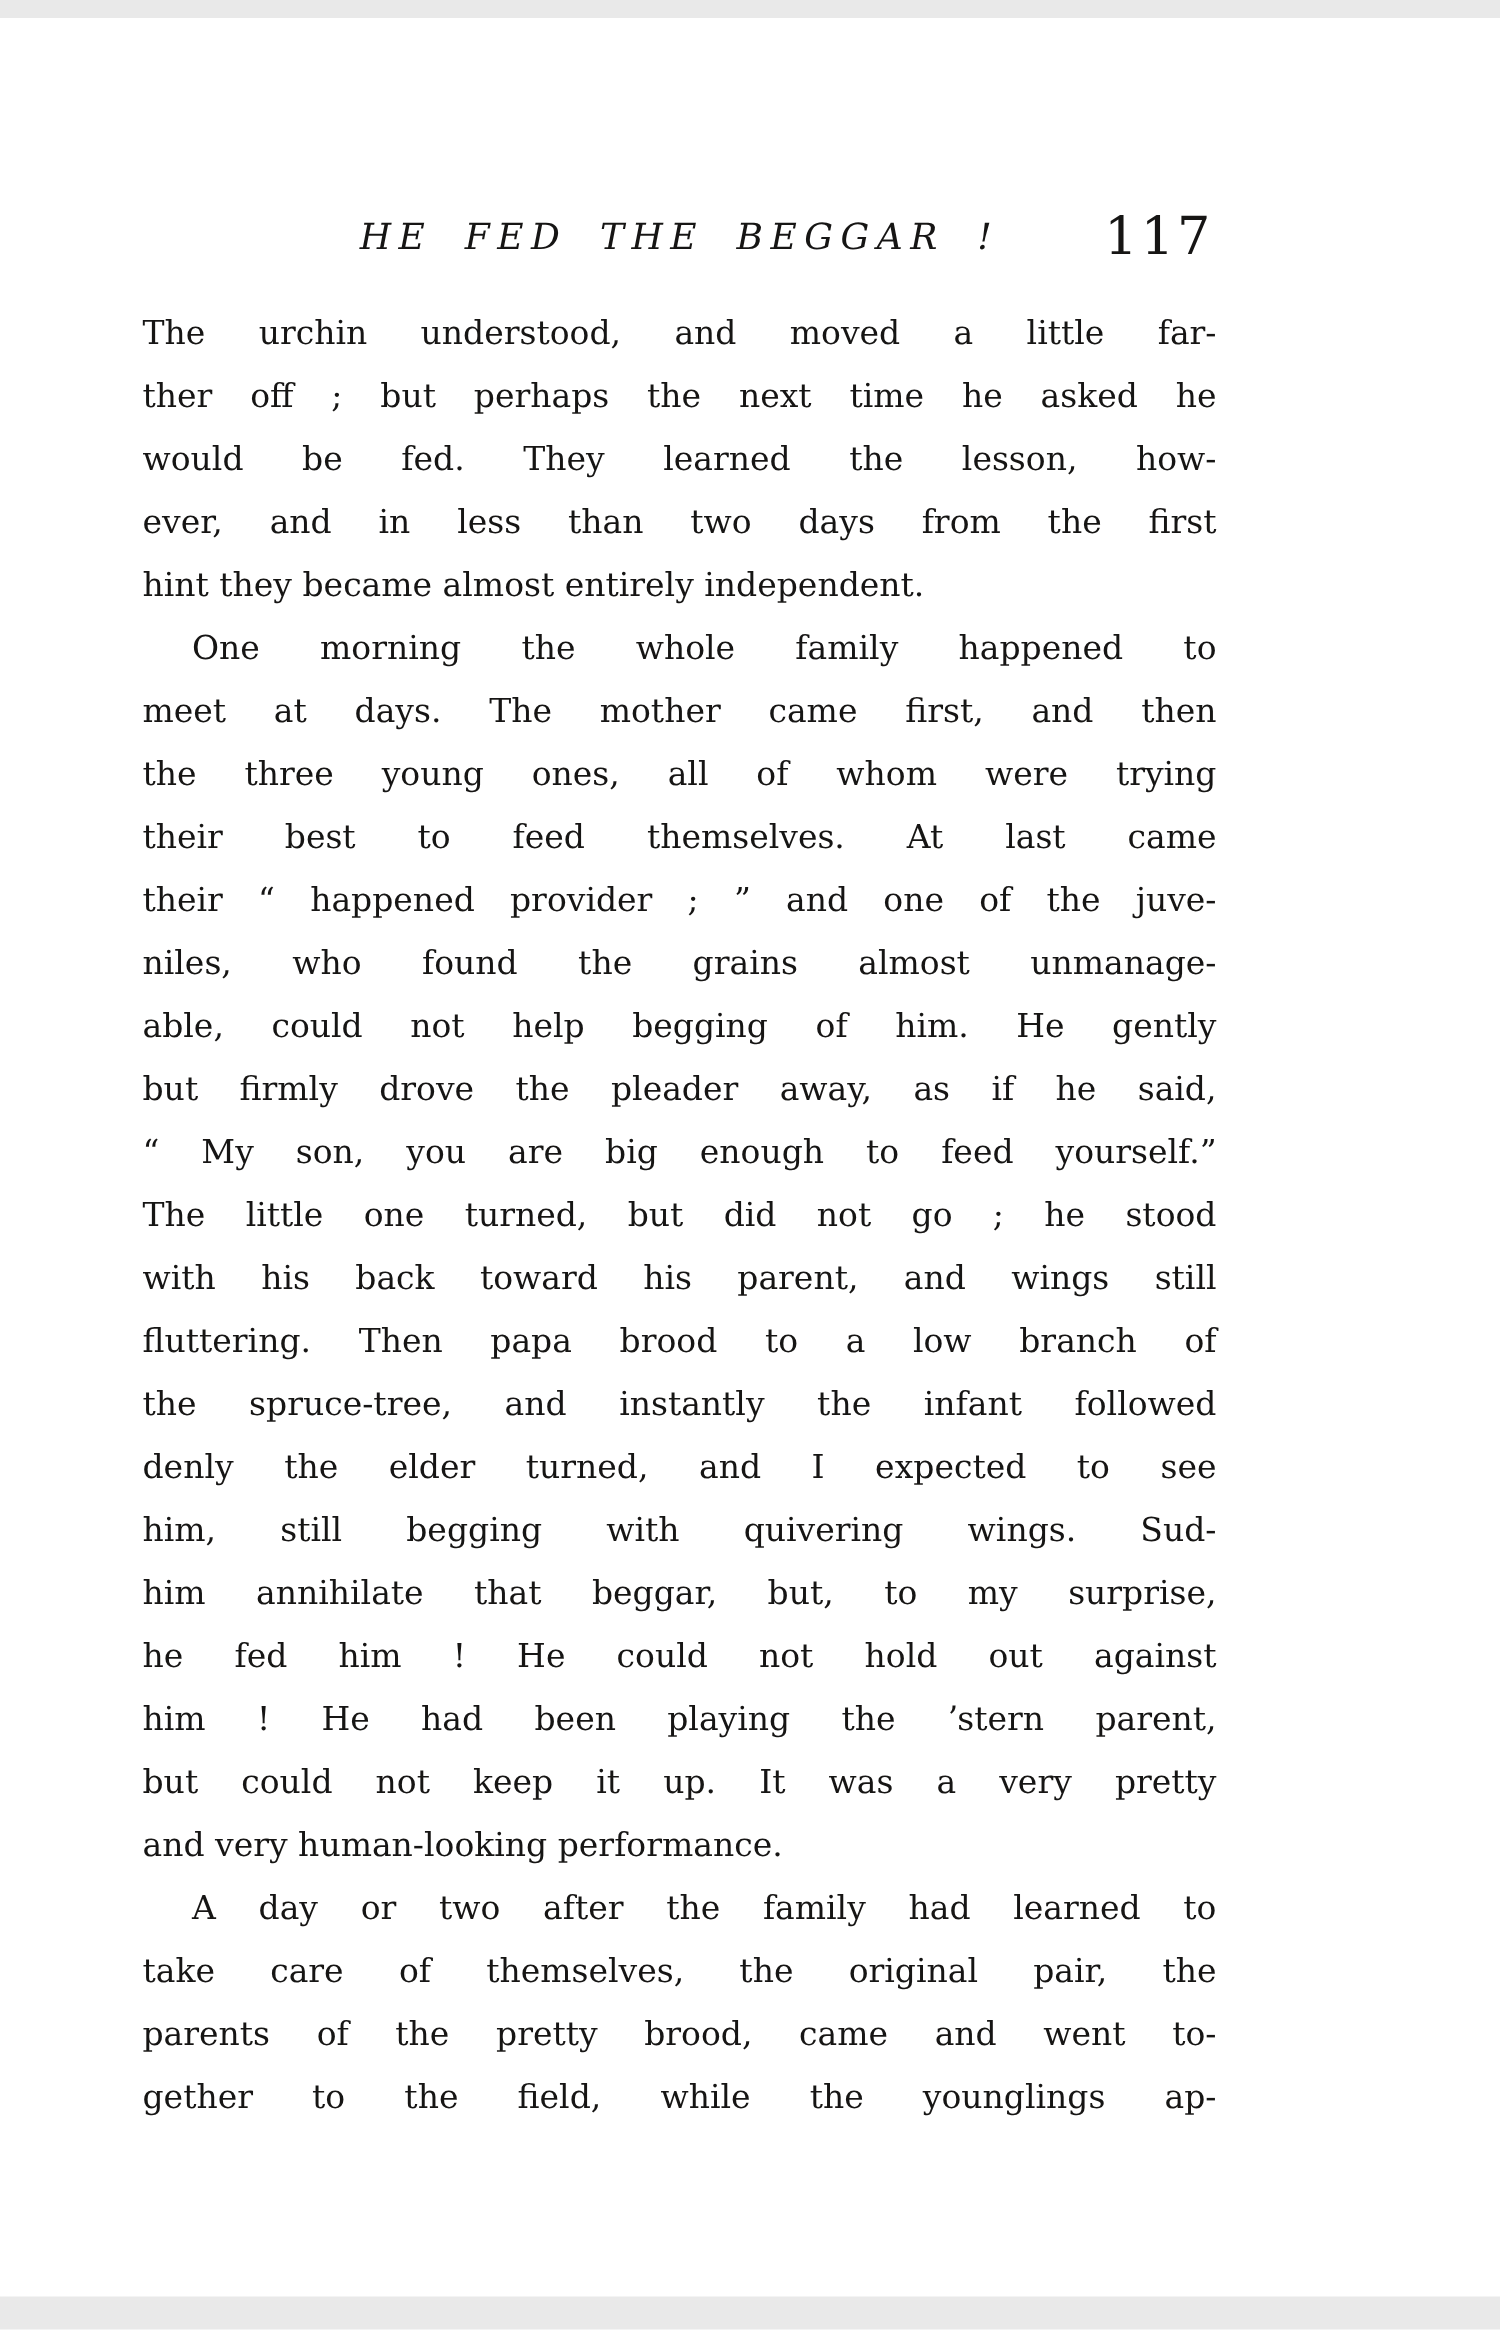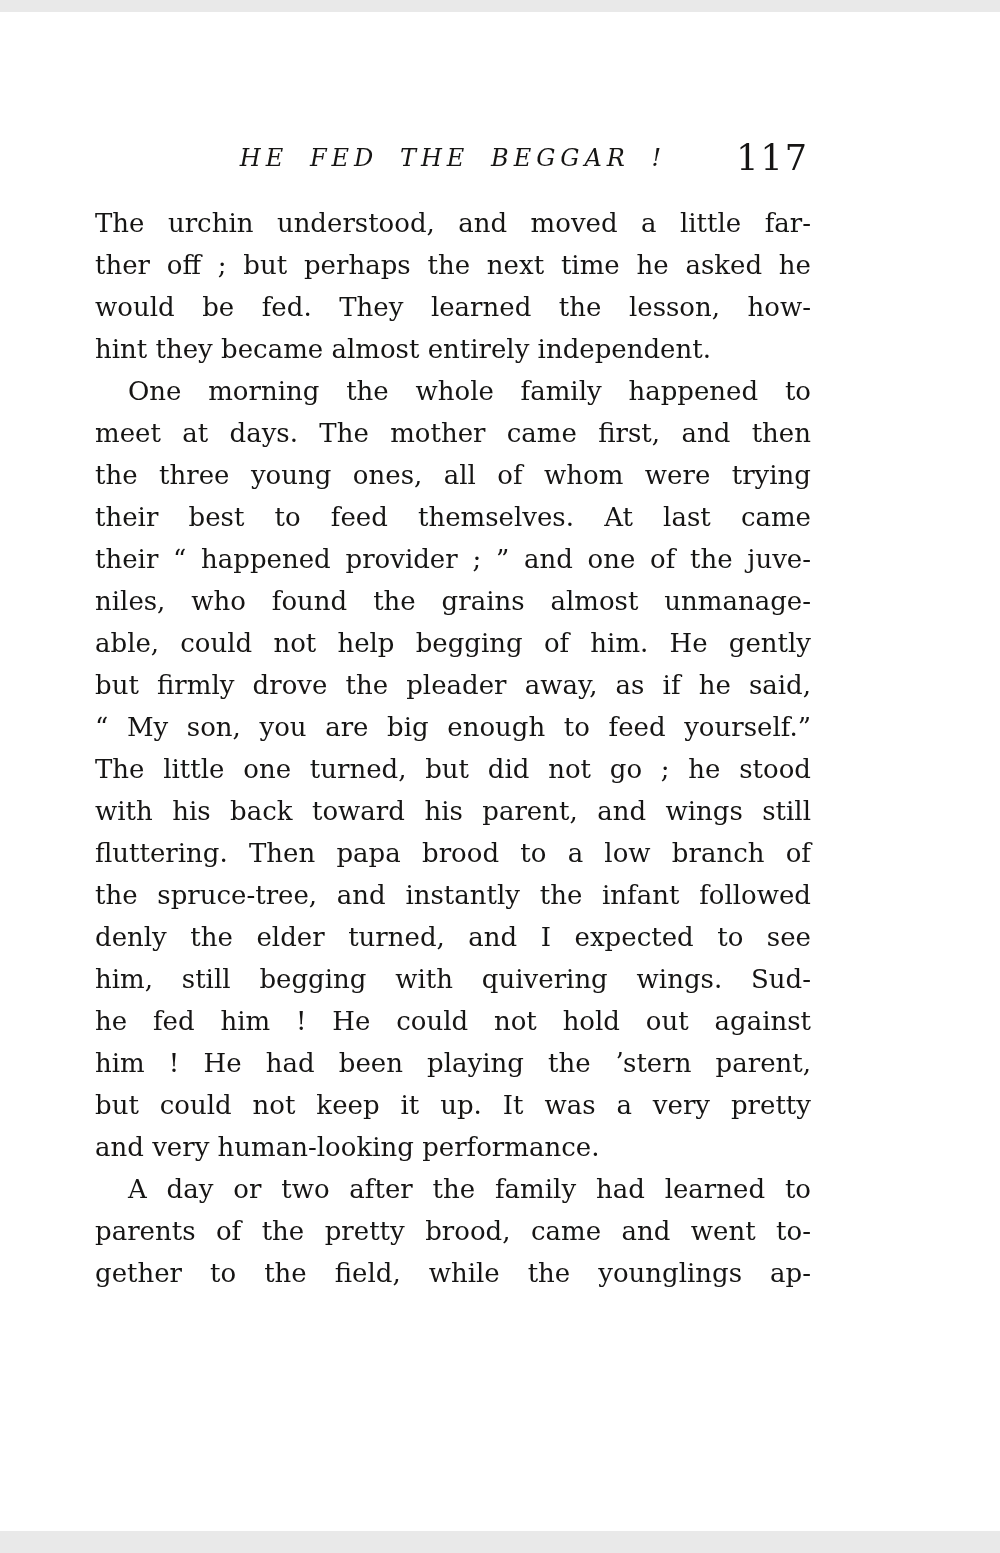--- a/index.html
+++ b/index.html
@@ -40,21 +40,21 @@
     position: absolute;
     right: 2px;
     top: 0;
     font-size: 35px;
     letter-spacing: 2px;
     font-style: normal;
   }
   .page-body { width: 716px; }
   .paragraph { margin: 0; }
   .text-line {
-    font-size: 26px;
+    font-size: 22px;
     line-height: 42px;
     text-align: justify;
     text-align-last: justify;
   }
   .text-line.final {
     text-align-last: left;
   }
   .paragraph.indent .text-line:first-child {
     text-indent: 33px;
   }
@@ -66,43 +66,46 @@
   <div class="text-block">
     <div class="page-header">
       <div class="running-head">HE FED THE BEGGAR !</div>
       <div class="page-number">117</div>
     </div>
     <div class="page-body">
         <div class="paragraph">
           <div class="text-line">The urchin understood, and moved a little far-</div>
           <div class="text-line">ther off ; but perhaps the next time he asked he</div>
           <div class="text-line">would be fed. They learned the lesson, how-</div>
+          <div class="text-line">ever, and in less than two days from the first</div>
           <div class="text-line final">hint they became almost entirely independent.</div>
         </div>
         <div class="paragraph indent">
           <div class="text-line">One morning the whole family happened to</div>
           <div class="text-line">meet at days. The mother came first, and then</div>
           <div class="text-line">the three young ones, all of whom were trying</div>
           <div class="text-line">their best to feed themselves. At last came</div>
           <div class="text-line">their “ happened provider ; ” and one of the juve-</div>
           <div class="text-line">niles, who found the grains almost unmanage-</div>
           <div class="text-line">able, could not help begging of him. He gently</div>
           <div class="text-line">but firmly drove the pleader away, as if he said,</div>
           <div class="text-line">“ My son, you are big enough to feed yourself.”</div>
           <div class="text-line">The little one turned, but did not go ; he stood</div>
           <div class="text-line">with his back toward his parent, and wings still</div>
           <div class="text-line">fluttering. Then papa brood to a low branch of</div>
           <div class="text-line">the spruce-tree, and instantly the infant followed</div>
           <div class="text-line">denly the elder turned, and I expected to see</div>
           <div class="text-line">him, still begging with quivering wings. Sud-</div>
+          <div class="text-line">him annihilate that beggar, but, to my surprise,</div>
           <div class="text-line">he fed him ! He could not hold out against</div>
           <div class="text-line">him ! He had been playing the ʼstern parent,</div>
           <div class="text-line">but could not keep it up. It was a very pretty</div>
           <div class="text-line final">and very human-looking performance.</div>
         </div>
         <div class="paragraph indent">
           <div class="text-line">A day or two after the family had learned to</div>
+          <div class="text-line">take care of themselves, the original pair, the</div>
           <div class="text-line">parents of the pretty brood, came and went to-</div>
           <div class="text-line">gether to the field, while the younglings ap-</div>
         </div>
       </div>
   </div>
 </div>
 
 </body></html>

